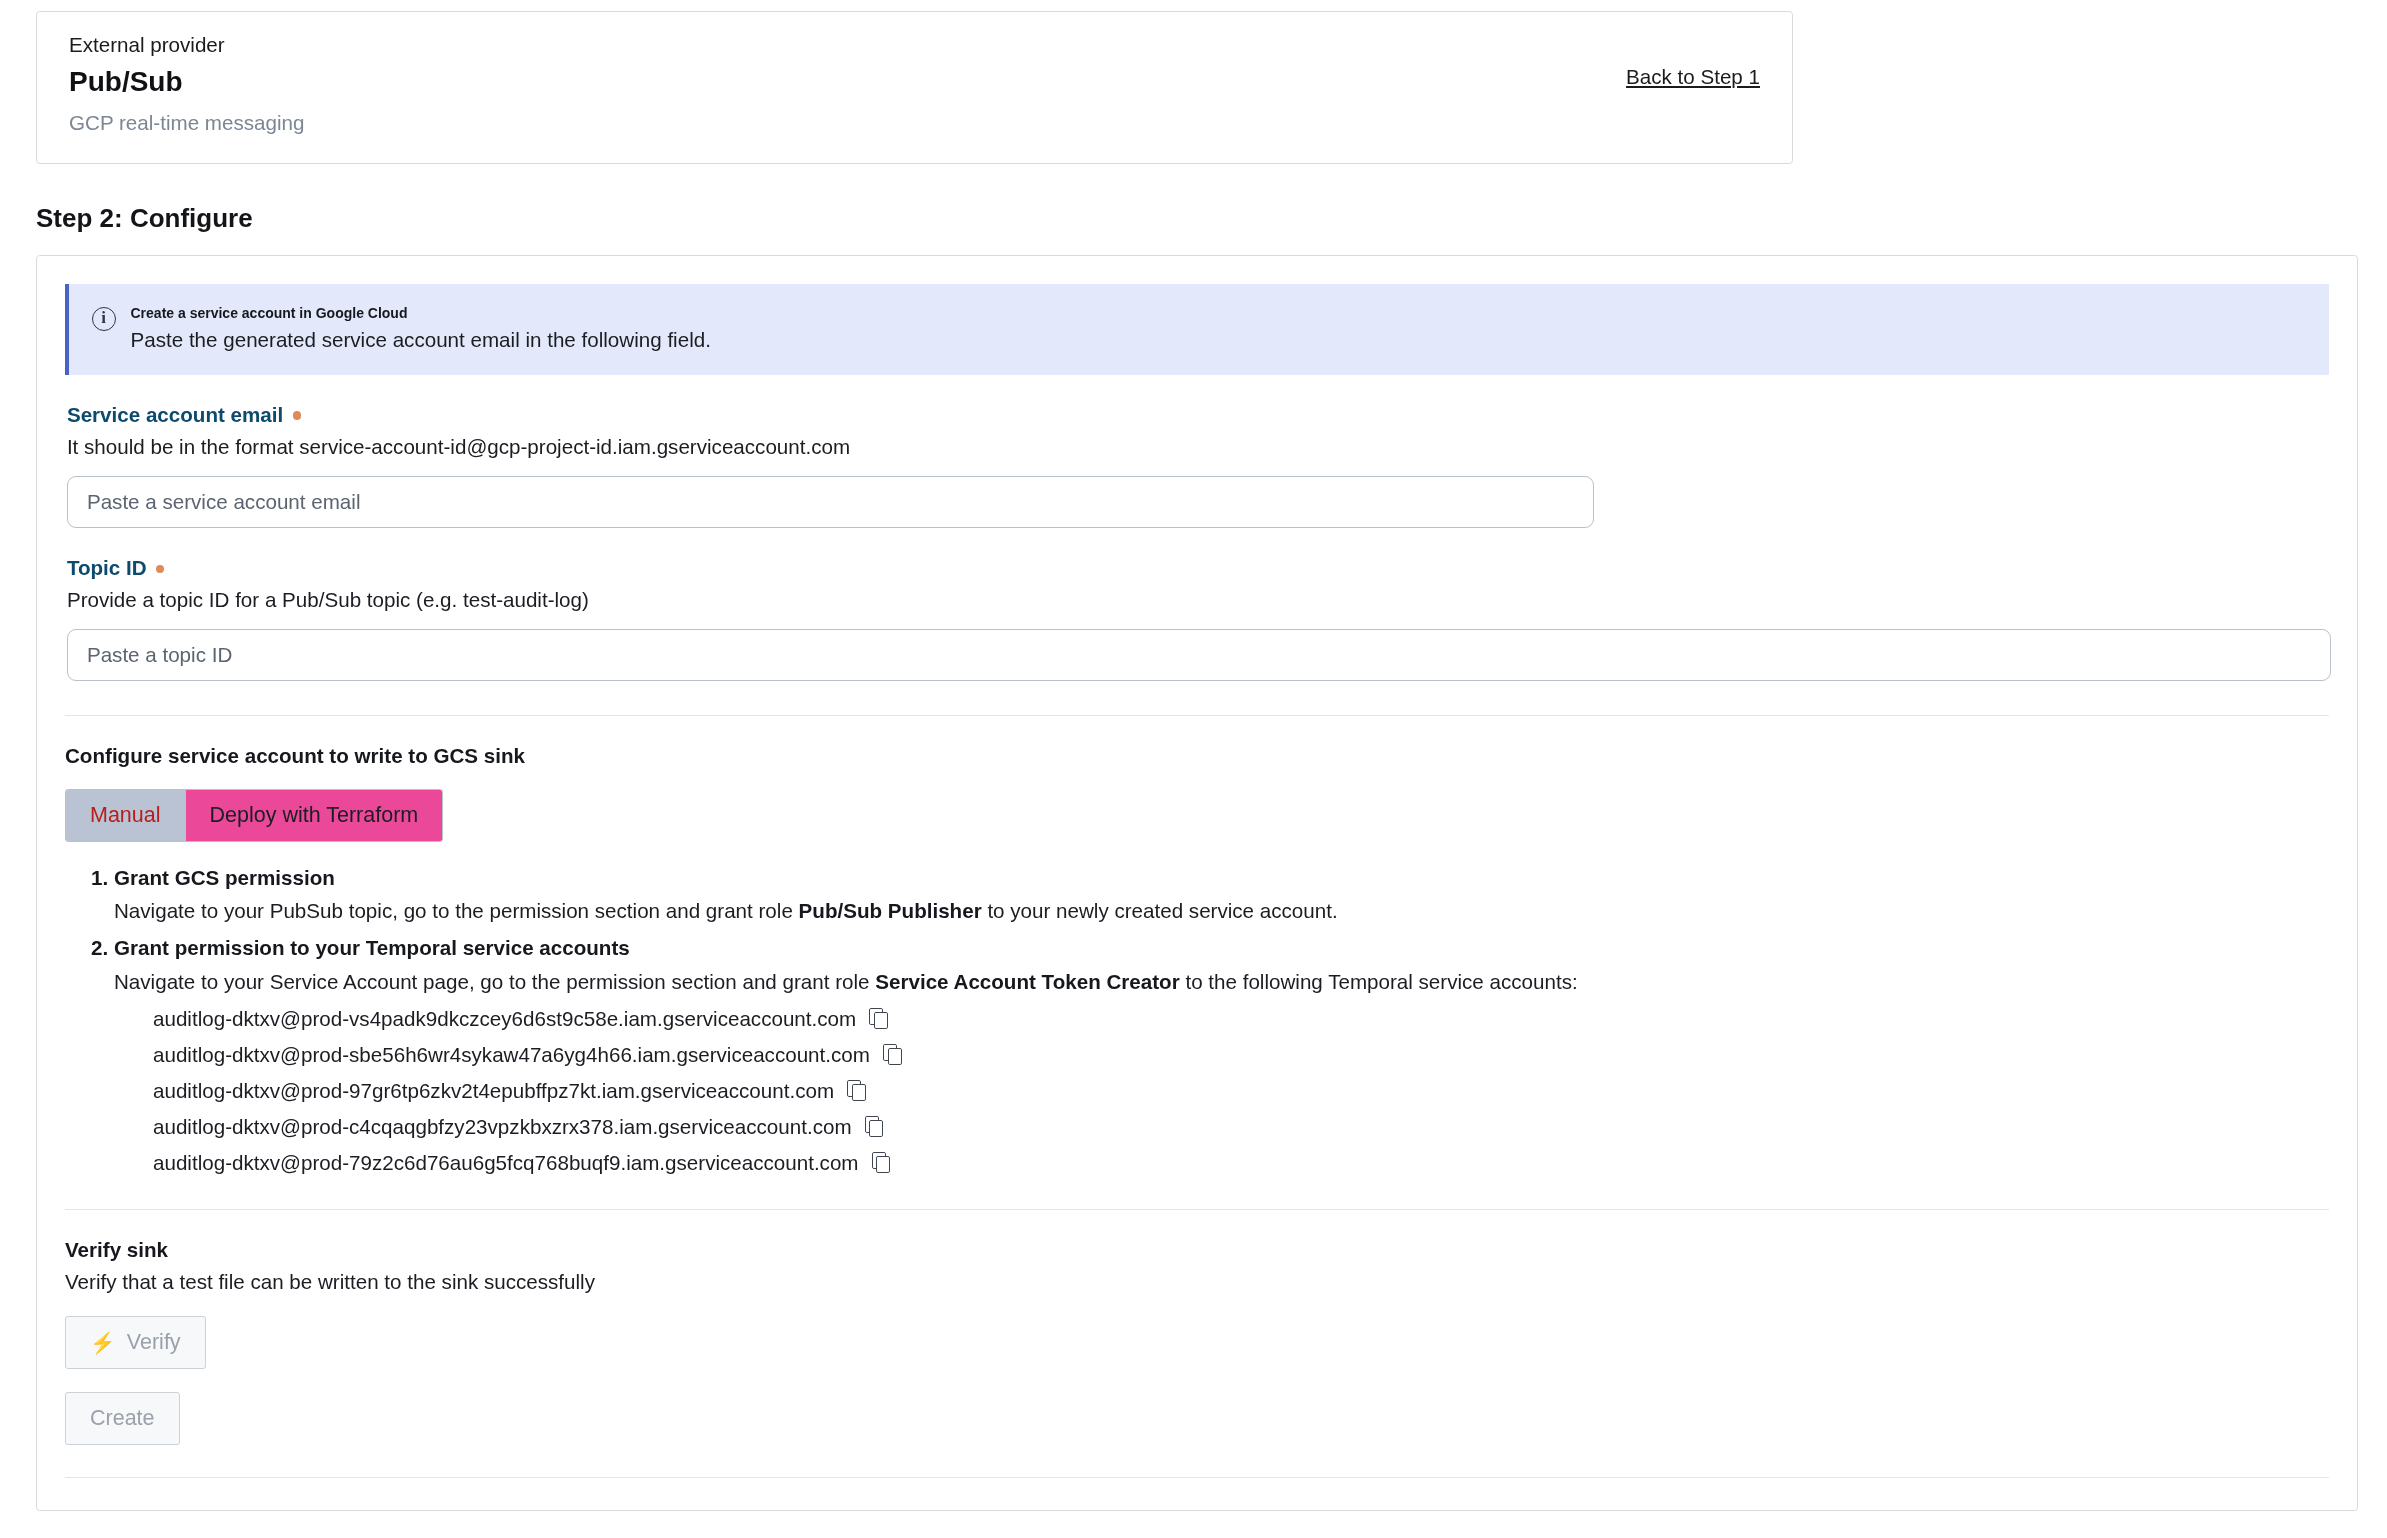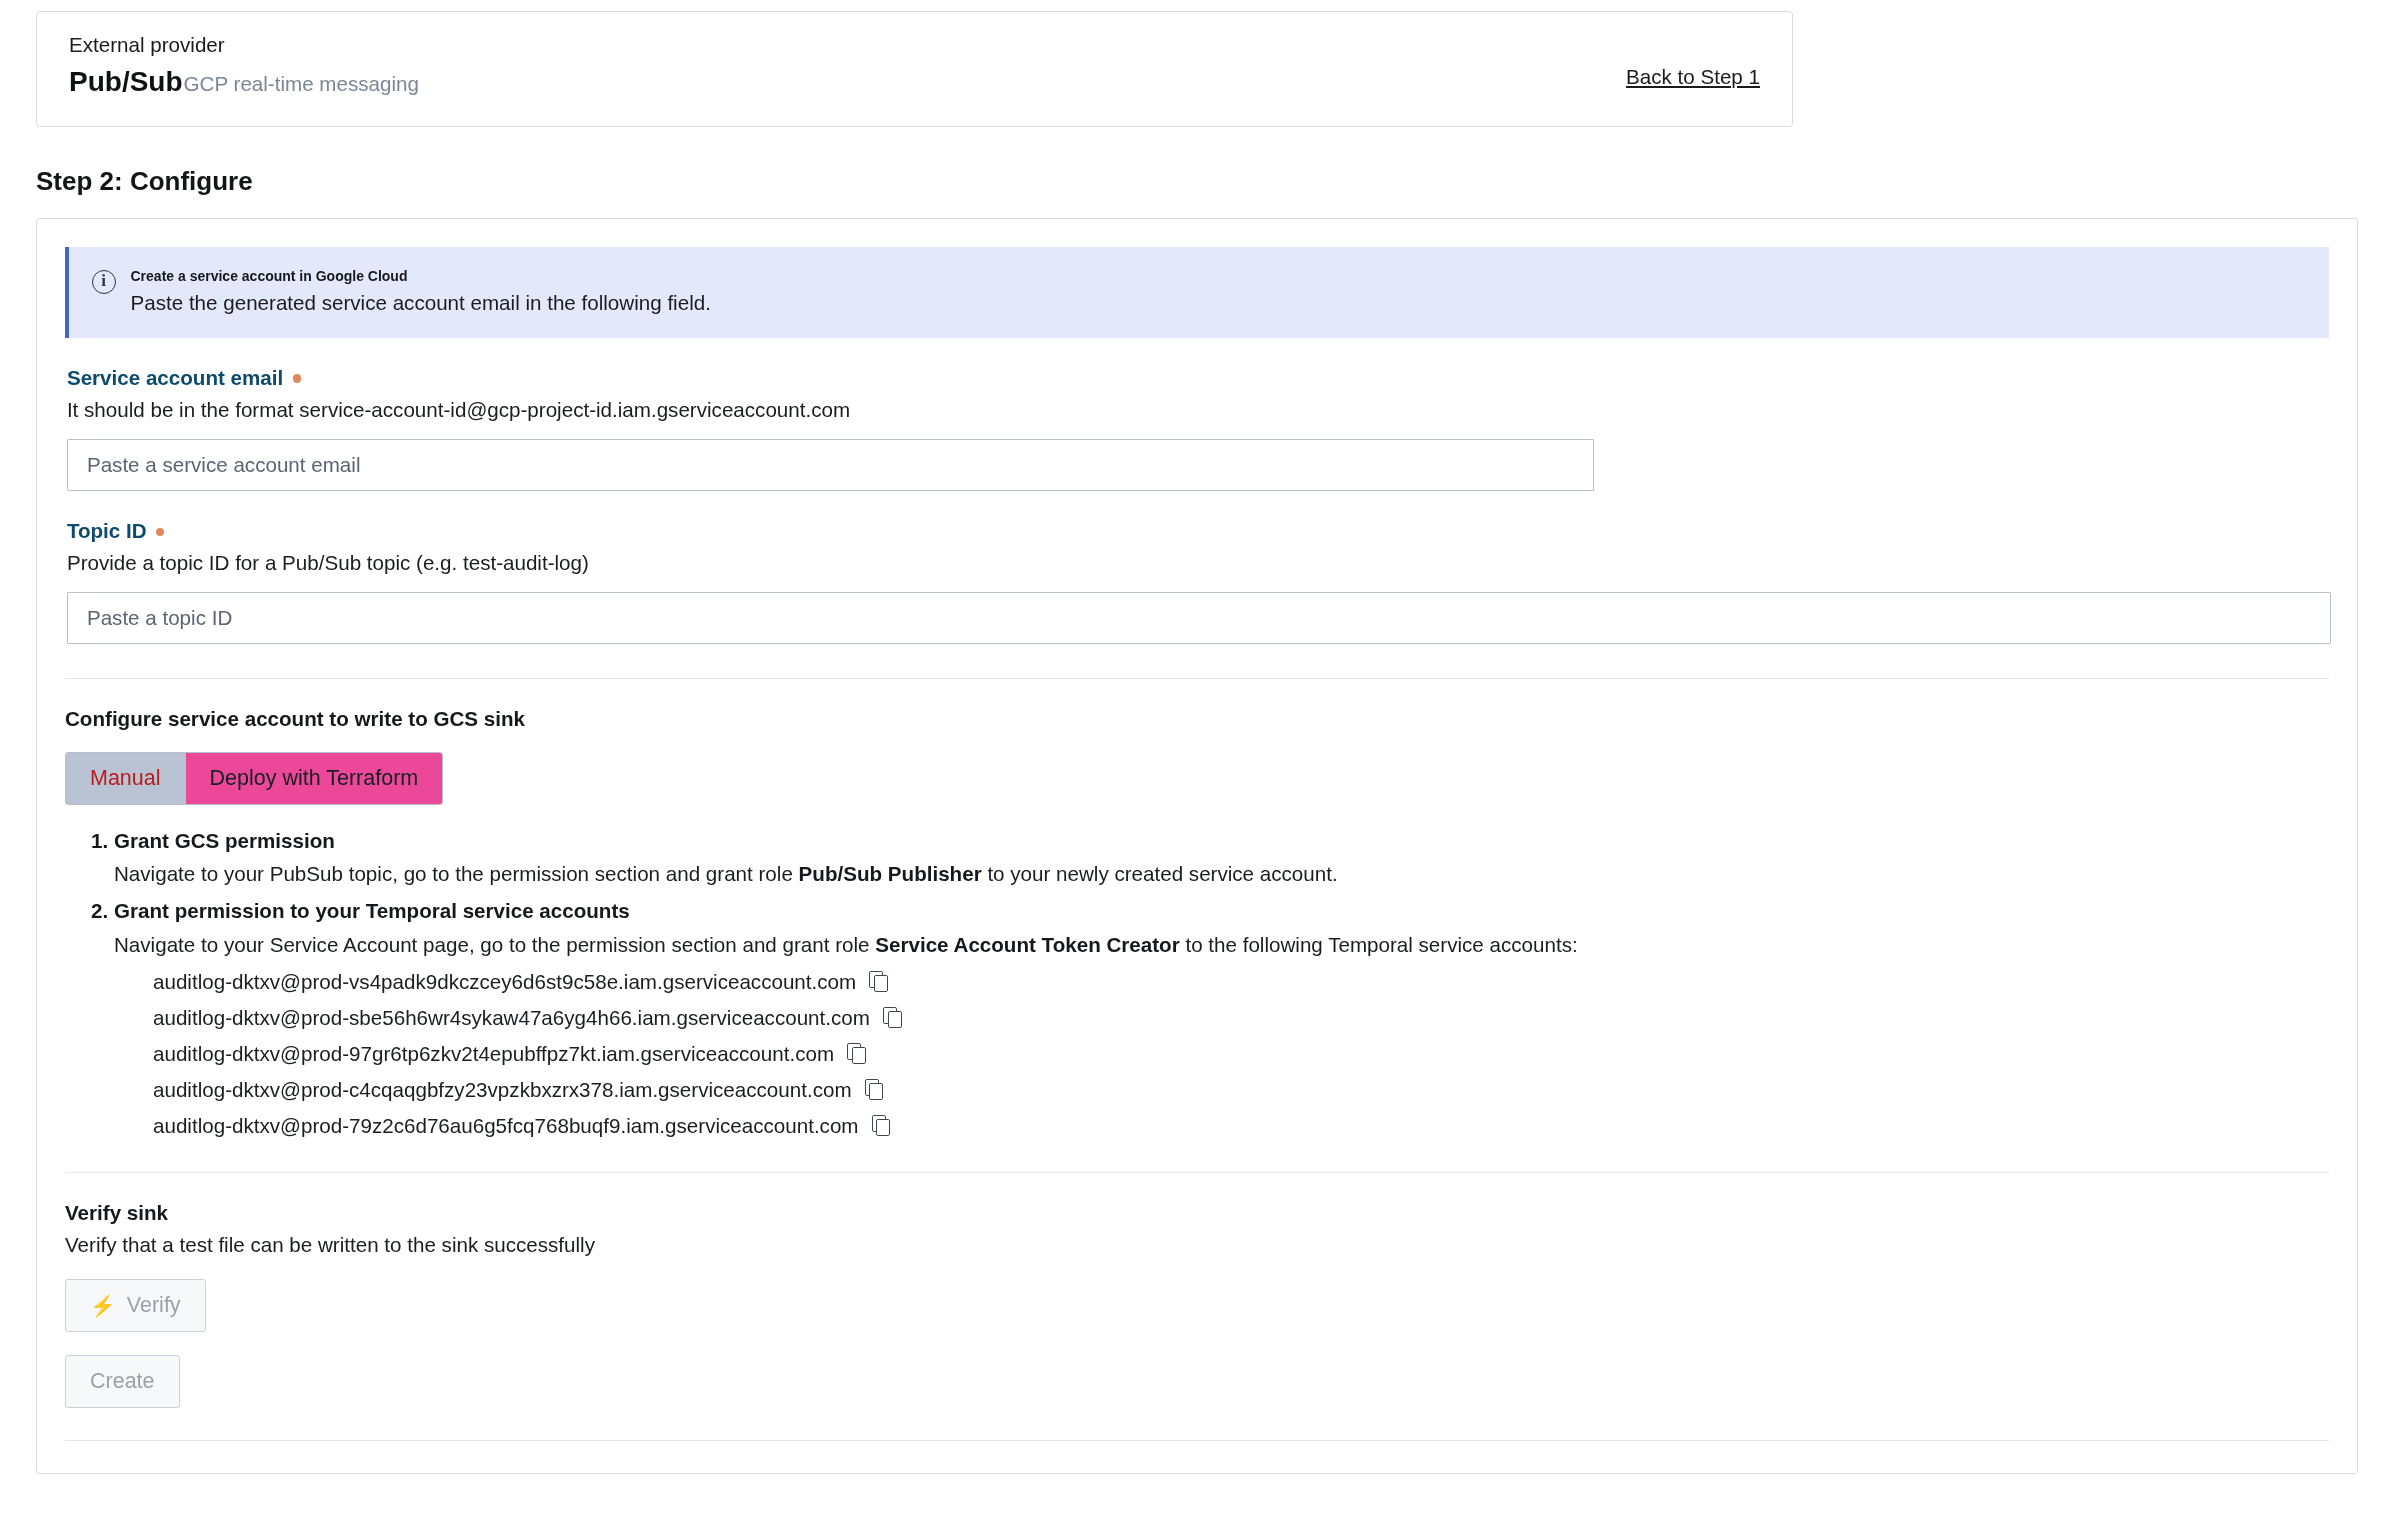--- a/index.html
+++ b/index.html
@@ -35,21 +35,22 @@
   }
   .provider-left { display: flex; flex-direction: column; gap: 11.2px; }
   .provider-kicker {
     font-size: 20.6px;
     color: #1b1b1b;
     line-height: 1;
   }
   .provider-name-row {
     display: flex;
     align-items: baseline;
-    gap: 1px;
+    gap: 13px;
+    flex-direction: column;
   }
   .provider-name {
     font-size: 28px;
     font-weight: bold;
     color: #0f1114;
   }
   .provider-desc {
     font-size: 20.6px;
     color: #7b8794;
   }
@@ -130,21 +131,21 @@
   }
   .field-help {
     font-size: 20.6px;
     color: #1b1d22;
     margin-top: 8.4px;
   }
   .text-input {
     margin-top: 17px;
     height: 52px;
     border: 0.9px solid #b9c0c9;
-    border-radius: 1px;
+    border-radius: 9px;
     background: #ffffff;
     display: flex;
     align-items: center;
     padding: 0 17px;
     font-size: 20.6px;
     color: #55575e;
   }
   .text-input.w-narrow { width: 1527px; }
   .text-input.w-full { width: 2264px; }
   .text-input input {

